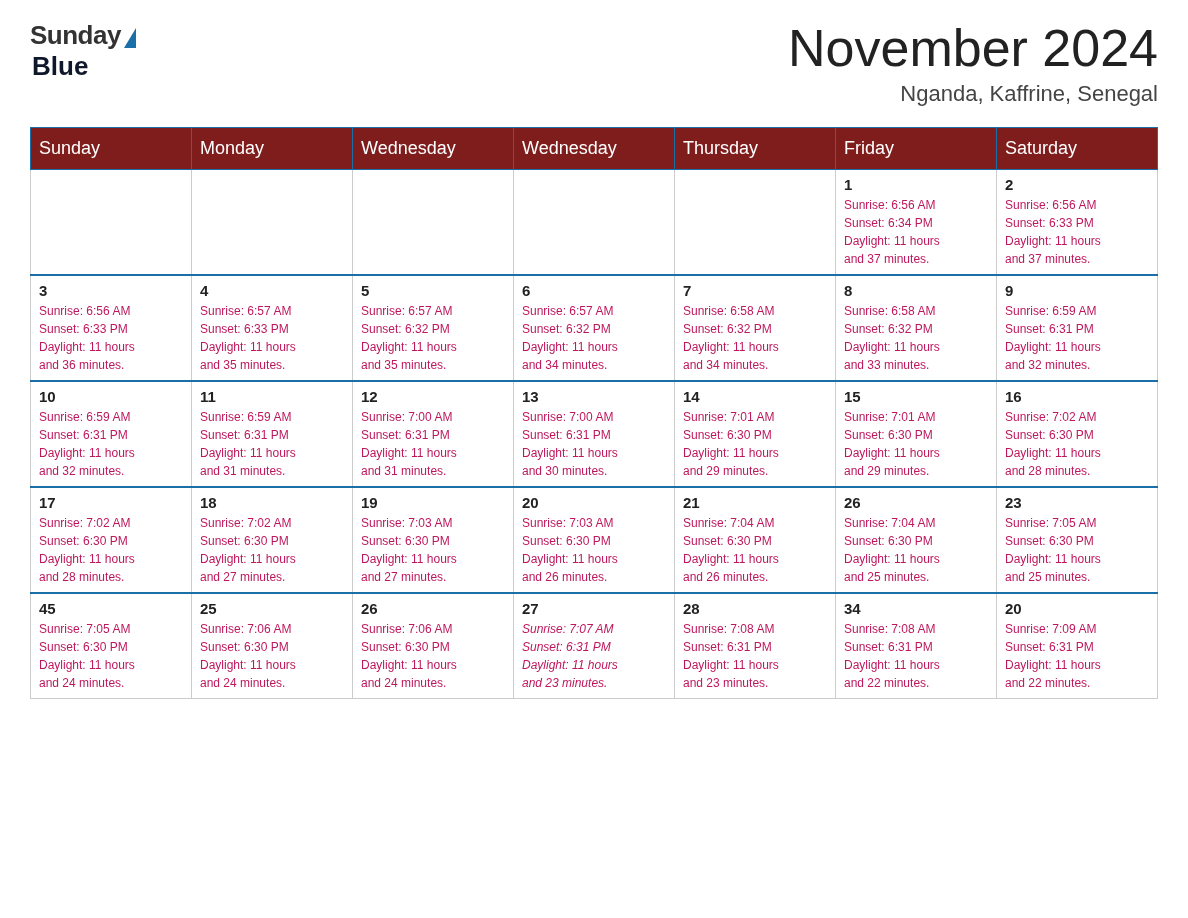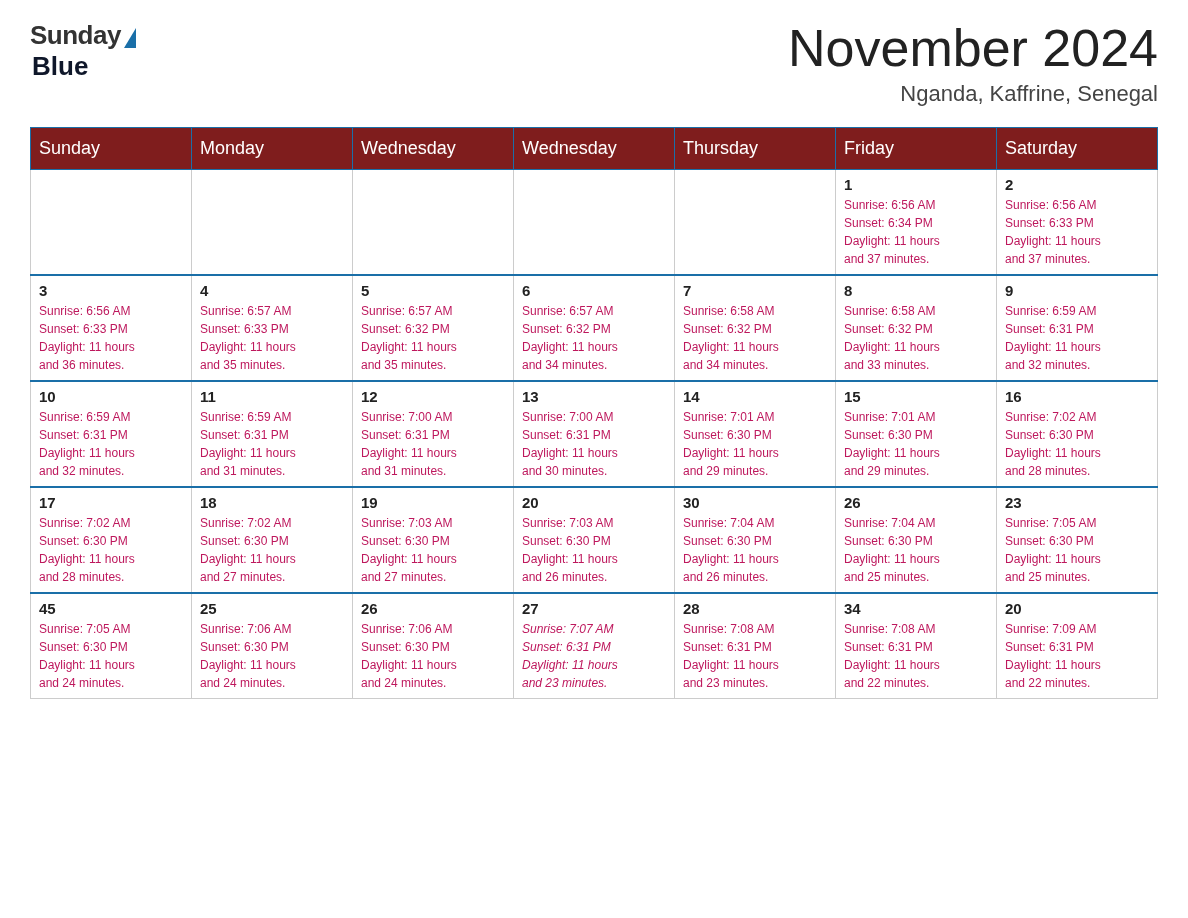--- a/index.html
+++ b/index.html
@@ -221,21 +221,21 @@
 Daylight: 11 hours
 and 27 minutes.</span></td>
         <td><span class="day-num">19</span><span class="day-info" style="white-space: pre-line;">Sunrise: 7:03 AM
 Sunset: 6:30 PM
 Daylight: 11 hours
 and 27 minutes.</span></td>
         <td><span class="day-num">20</span><span class="day-info" style="white-space: pre-line;">Sunrise: 7:03 AM
 Sunset: 6:30 PM
 Daylight: 11 hours
 and 26 minutes.</span></td>
-        <td><span class="day-num">30</span><span class="day-info" style="white-space: pre-line;">Sunrise: 7:04 AM
+        <td><span class="day-num">21</span><span class="day-info" style="white-space: pre-line;">Sunrise: 7:04 AM
 Sunset: 6:30 PM
 Daylight: 11 hours
 and 26 minutes.</span></td>
         <td><span class="day-num">26</span><span class="day-info" style="white-space: pre-line;">Sunrise: 7:04 AM
 Sunset: 6:30 PM
 Daylight: 11 hours
 and 25 minutes.</span></td>
         <td><span class="day-num">23</span><span class="day-info" style="white-space: pre-line;">Sunrise: 7:05 AM
 Sunset: 6:30 PM
 Daylight: 11 hours

